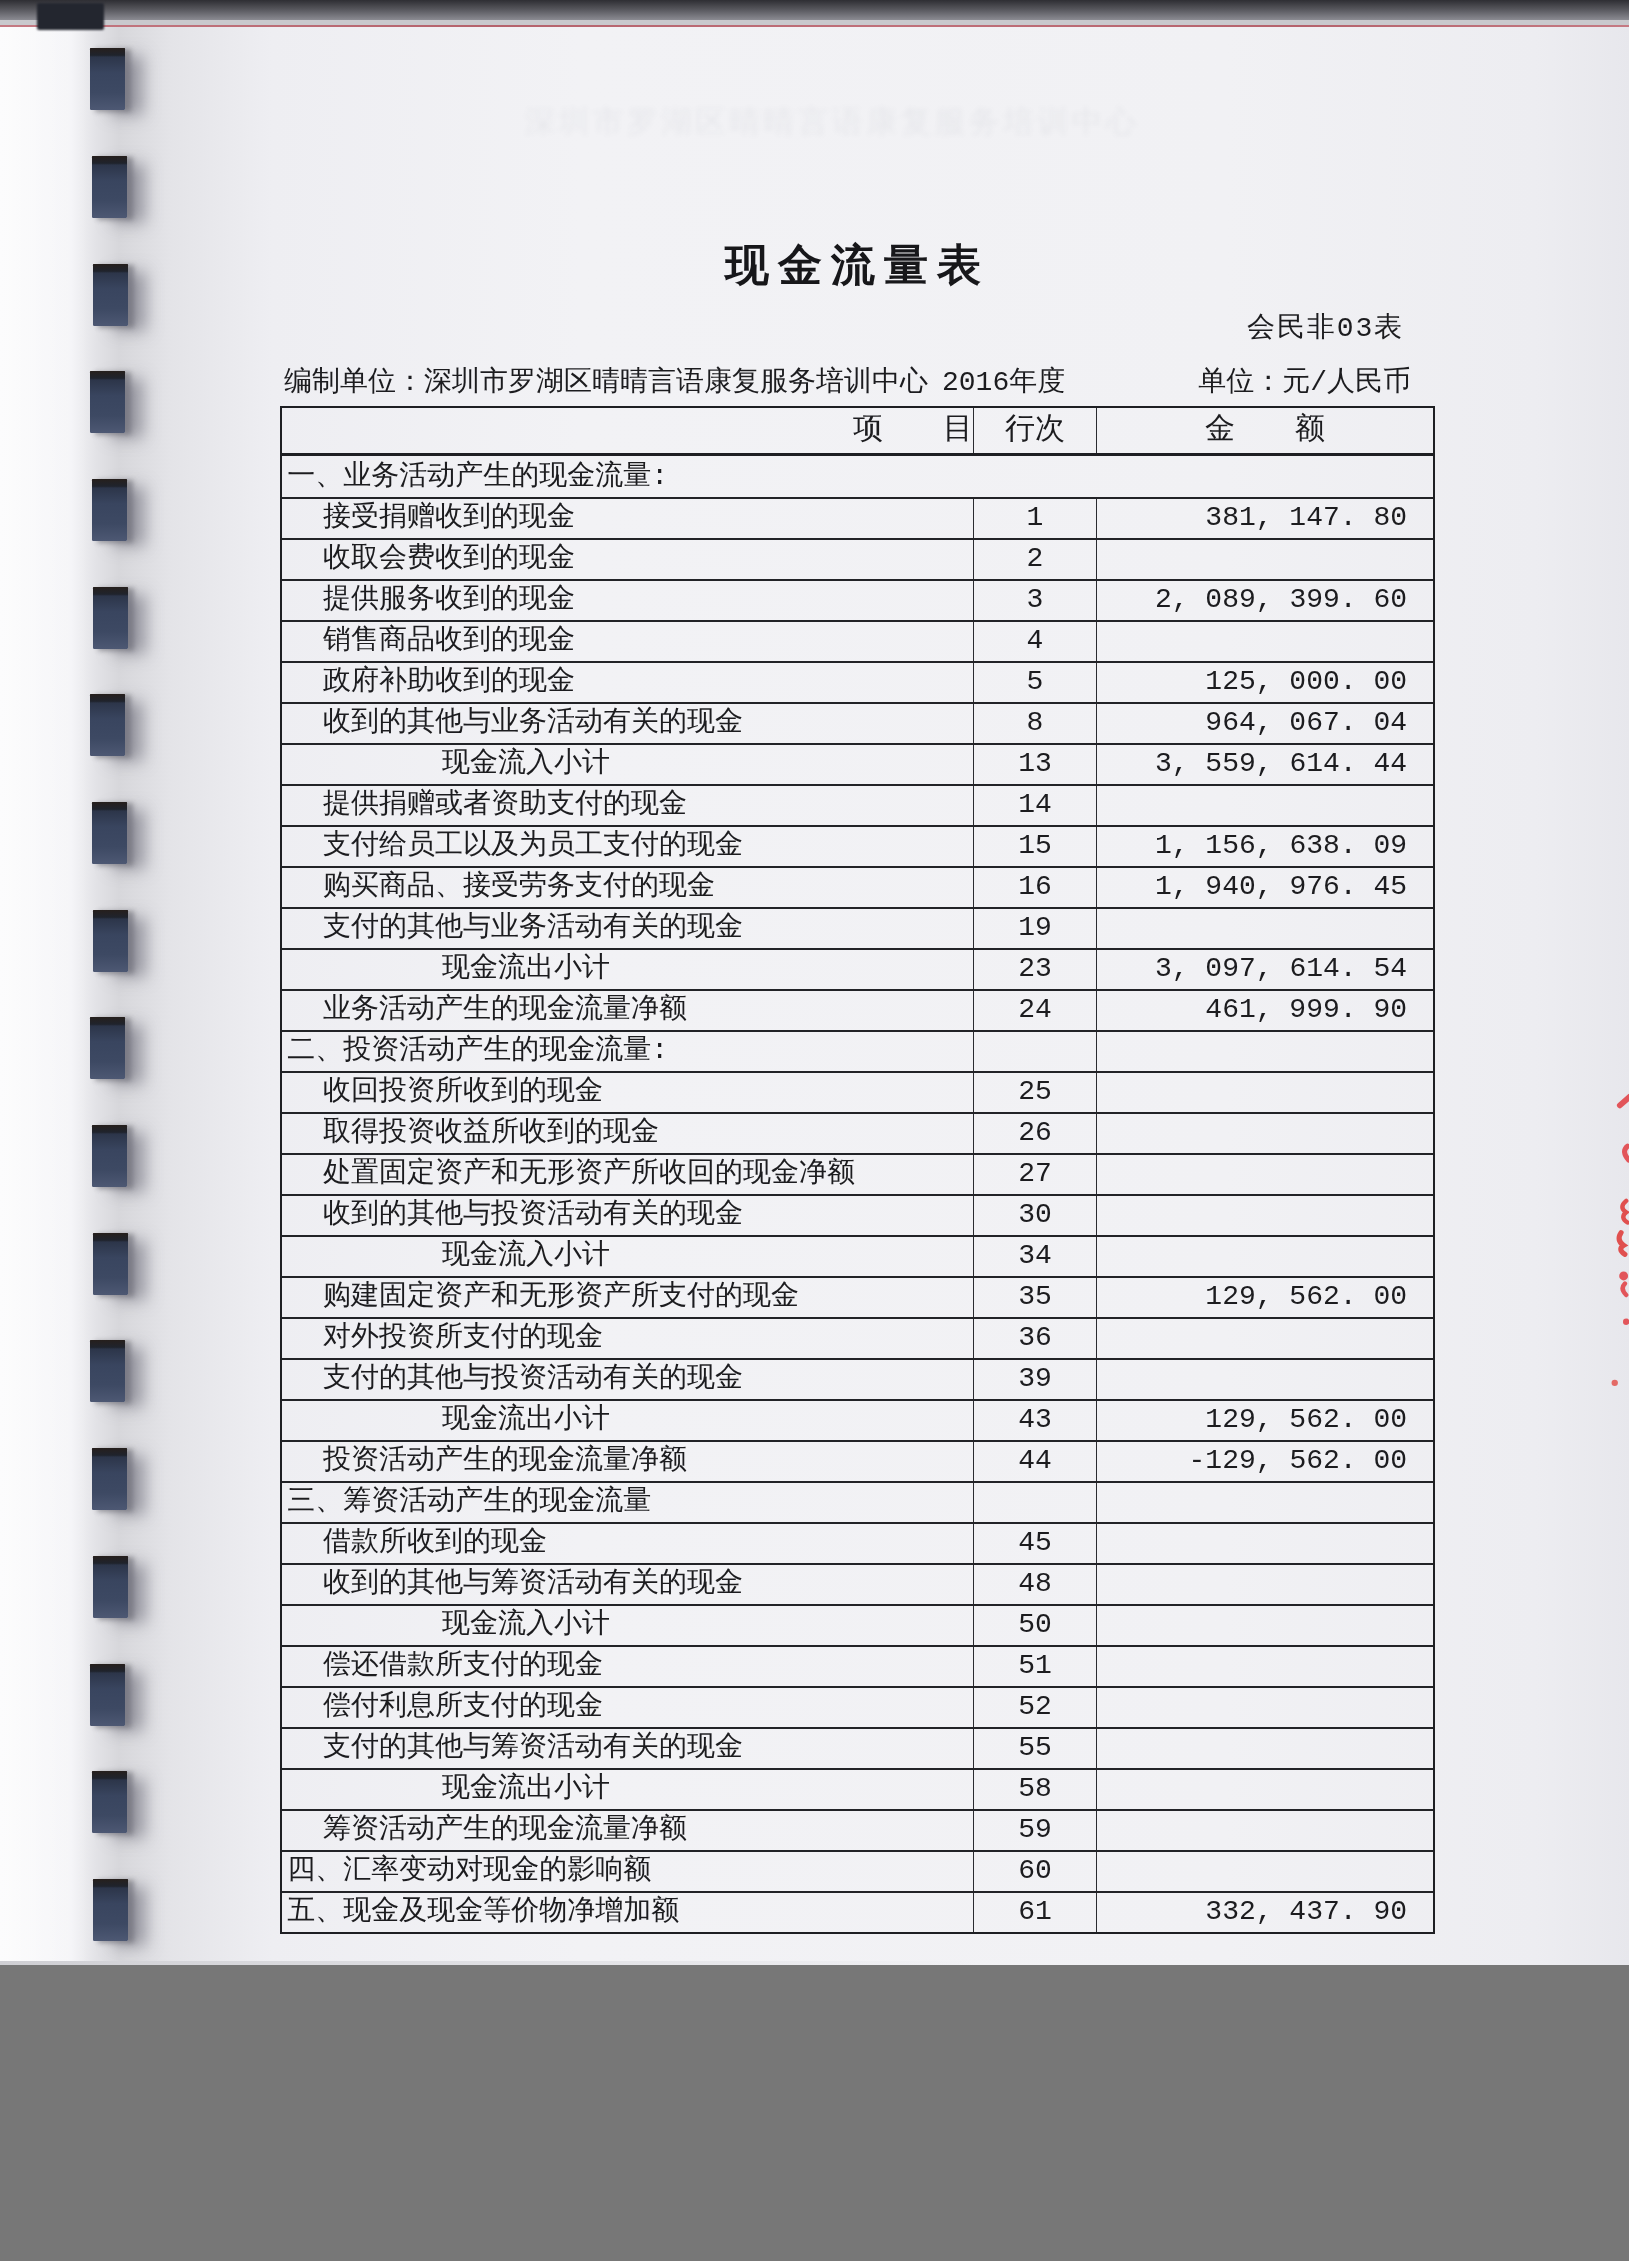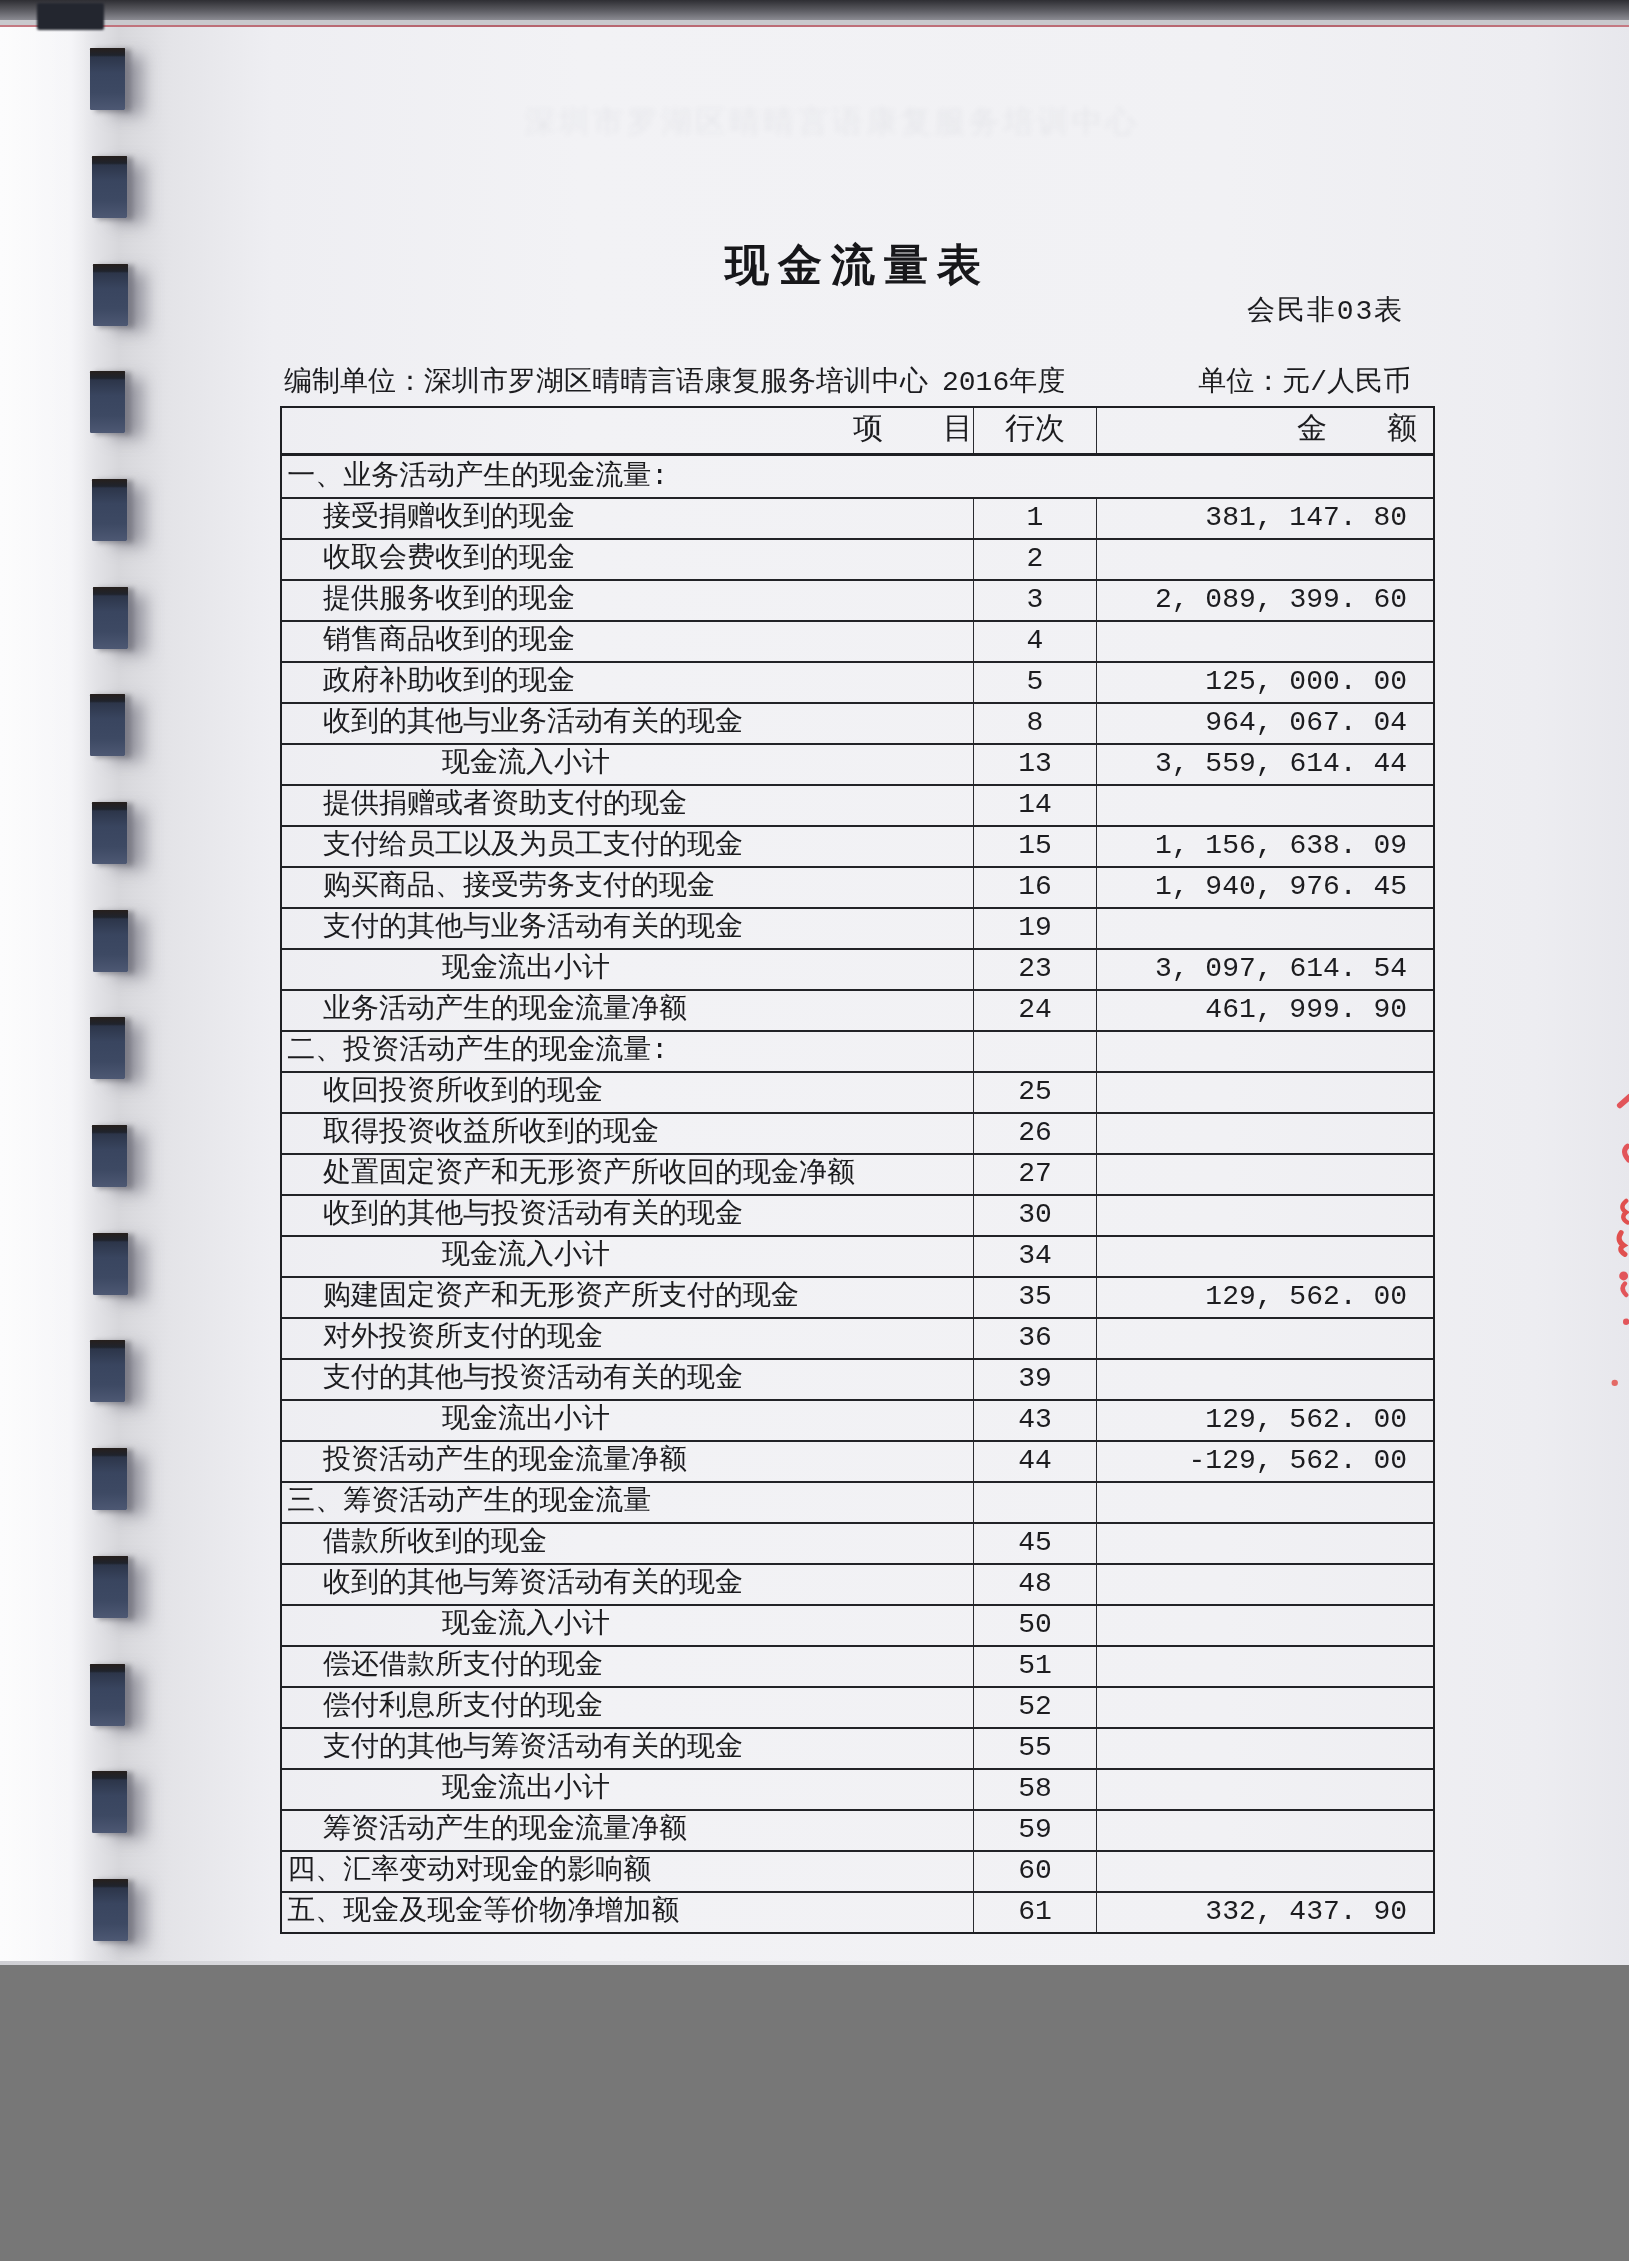--- a/index.html
+++ b/index.html
@@ -27,39 +27,39 @@
   .tooth::before{content:"";position:absolute;top:0;left:0;right:0;height:9px;
     background:linear-gradient(180deg,#2a211c,#1d2027 80%,transparent);opacity:.8;}
   .binding-highlight{position:absolute;top:0;left:0;width:89px;height:100%;
     background:linear-gradient(90deg,rgba(255,255,255,.65),rgba(255,255,255,0));}
   
   .ghost{position:absolute;top:101px;left:445px;width:774px;text-align:center;
     font-size:31px;letter-spacing:3.2px;color:#5f6678;opacity:.07;filter:blur(2.6px);}
   
   .title{position:absolute;top:236px;left:280px;width:1155px;text-align:center;
     font-size:44px;letter-spacing:9px;font-weight:600;color:#17171a;}
-  .form-no{position:absolute;top:291px;right:226px;font-size:28px;letter-spacing:1.9px;}
+  .form-no{position:absolute;top:308px;right:226px;font-size:28px;letter-spacing:1.9px;}
   .prep-line{position:absolute;top:362px;left:284px;width:1127px;display:flex;
     justify-content:space-between;font-size:28px;white-space:nowrap;}
   .prep-left .period{margin-left:14px;}
   
   .table{position:absolute;left:280px;top:406px;width:1155px;
     border:2.6px solid #1e1f23;box-sizing:border-box;}
   .t-head{display:flex;height:45px;line-height:45px;border-bottom:3.2px solid #1e1f23;
     font-size:30px;}
   .t-row{display:flex;height:41px;line-height:38px;border-top:2.6px solid #222327;
     font-size:28px;box-sizing:border-box;}
   .t-row:first-child{border-top:none;align-items:center;}
   .c-item{width:691px;box-sizing:border-box;white-space:nowrap;overflow:hidden;}
   .c-line{width:124px;box-sizing:border-box;border-left:1.9px solid #2a2b30;
     border-right:1.9px solid #2a2b30;text-align:center;}
   .c-amount{flex:1;box-sizing:border-box;text-align:right;padding-right:26px;
     white-space:nowrap;}
   .t-head .c-item{text-align:right;}
-  .t-head .c-amount{padding-right:16px;}
+  .t-head .c-amount{text-align:center;padding-right:0;}
   .t-row.section .c-item{padding-left:5.2px;}
   .t-row.item .c-item{padding-left:41px;}
   .t-row.subtotal .c-item{padding-left:160px;}
   
   .page-no{position:absolute;top:2159px;left:0;width:1630px;text-align:center;
     font-size:26px;color:#2a2c38;}
   
   .red-marks{position:absolute;top:1083px;right:0;width:28px;height:335px;}
   
   .scan-bottom{position:absolute;bottom:0;left:0;width:60%;height:4.5px;

